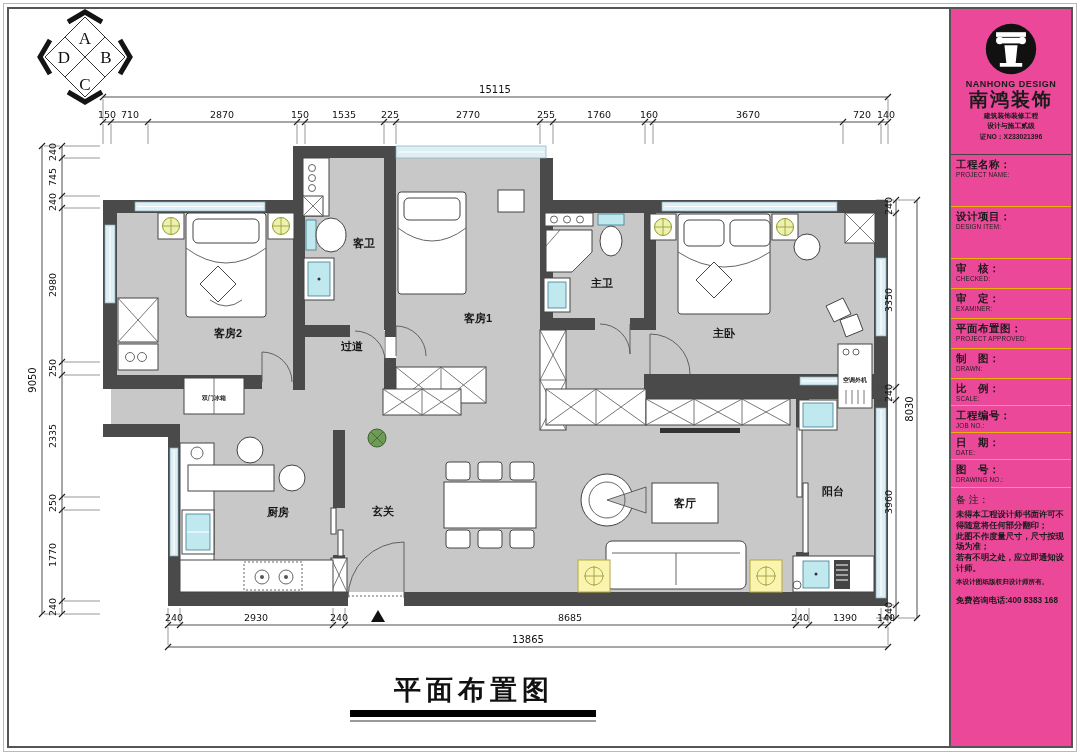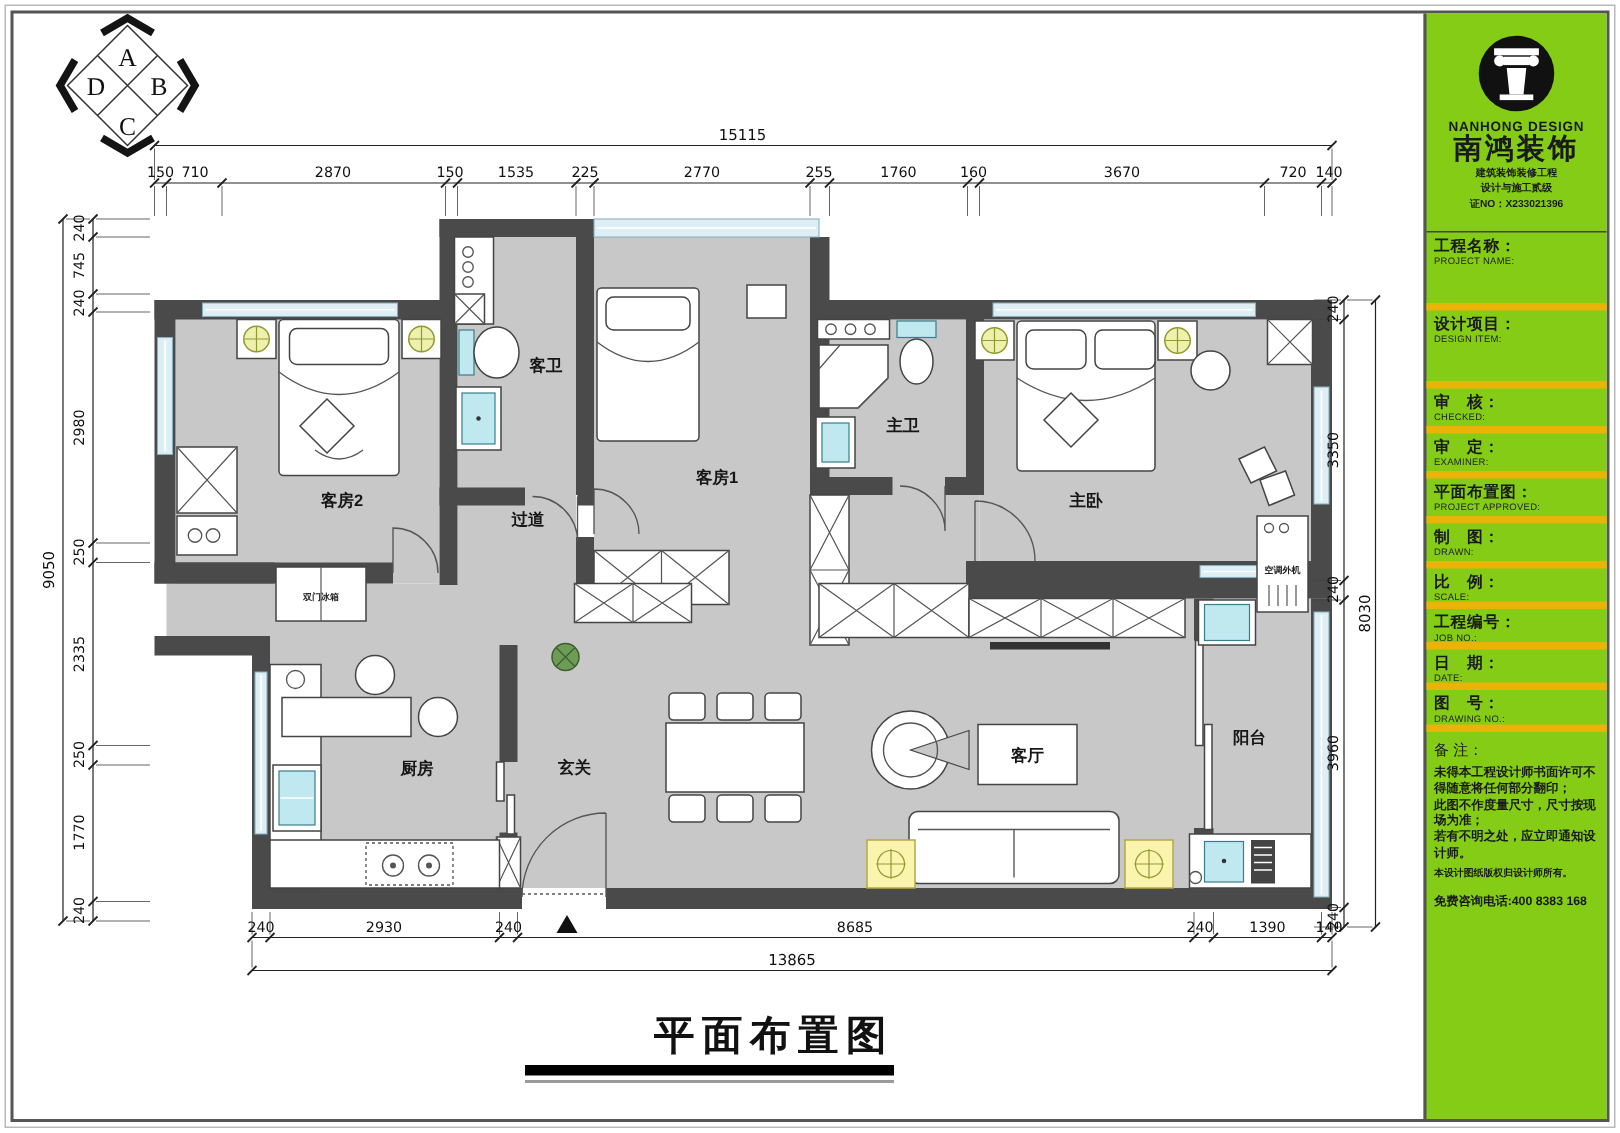--- a/index.html
+++ b/index.html
@@ -25,34 +25,34 @@
   .dimbig{font:10px "DejaVu Sans",sans-serif;fill:#111;text-anchor:middle}
   .lbl{font:bold 11px "Liberation Sans","DejaVu Sans",sans-serif;fill:#161616;text-anchor:middle}
   .lblsm{font:bold 6px "Liberation Sans","DejaVu Sans",sans-serif;fill:#222;text-anchor:middle}
   .xline{stroke:#555;stroke-width:.8;fill:none}
   .compassletter{font:17px "Liberation Serif","DejaVu Serif",serif;fill:#111;text-anchor:middle}
   .lamp{fill:#eef0ae;stroke:#8f9b2e;stroke-width:1}
   .lampline{stroke:#8f9b2e;stroke-width:.8;fill:none}
   .ylw{fill:#faf4ae;stroke:#b4aa40;stroke-width:1}
 
   
-  .plan-title{position:absolute;left:352px;top:672px;width:244px;text-align:right;
+  .plan-title{position:absolute;left:352px;top:672px;width:244px;text-align:center;
               font-size:27px;font-weight:bold;letter-spacing:5px;color:#111}
   .ptl1{position:absolute;left:350px;top:710px;width:246px;height:7px;background:#000}
   .ptl2{position:absolute;left:350px;top:720px;width:246px;height:2px;background:#9a9a9a}
 
   
   .tb{position:absolute;top:9px;bottom:9px;width:122px;left:949px;border-left:2px solid #555;
-      display:flex;flex-direction:column;background:#84cc16}
+      display:flex;flex-direction:column;background:#ec4899}
   .tb-logo{height:146px;border-bottom:1px solid #444;display:flex;flex-direction:column;
            align-items:center;justify-content:center;padding:4px 2px}
   .tb-co-en{font-size:9px;font-weight:bold;letter-spacing:.5px;margin-top:2px}
   .tb-co-zh{font-size:19px;font-weight:bold;letter-spacing:2px;line-height:1.15}
   .tb-cert{font-size:6.8px;font-weight:bold;line-height:1.5;text-align:center}
-  .tb-row{border-bottom:5px solid #eab308;padding:3px 21px 0 5px;overflow:hidden}
+  .tb-row{border-bottom:1px solid #eab308;padding:3px 21px 0 5px;overflow:hidden}
   .tb-zh{font-size:10.5px;font-weight:bold;letter-spacing:.5px;line-height:1.25}
   .tb-en{font-size:6.3px;color:#222;letter-spacing:.2px;transform-origin:left top}
   .tb-notes{flex:1;padding:5px 5px 2px 5px;display:flex;flex-direction:column}
   .tb-notes-title{font-size:10px;font-weight:normal;margin-bottom:2px}
   .note-line{font-size:8.3px;font-weight:bold;line-height:1.3}
   .note-copyright{font-size:6.6px;font-weight:bold;margin-top:4px}
   .note-hotline{font-size:8.2px;font-weight:bold;margin-top:8px}
 </style>
 </head>
 <body>

